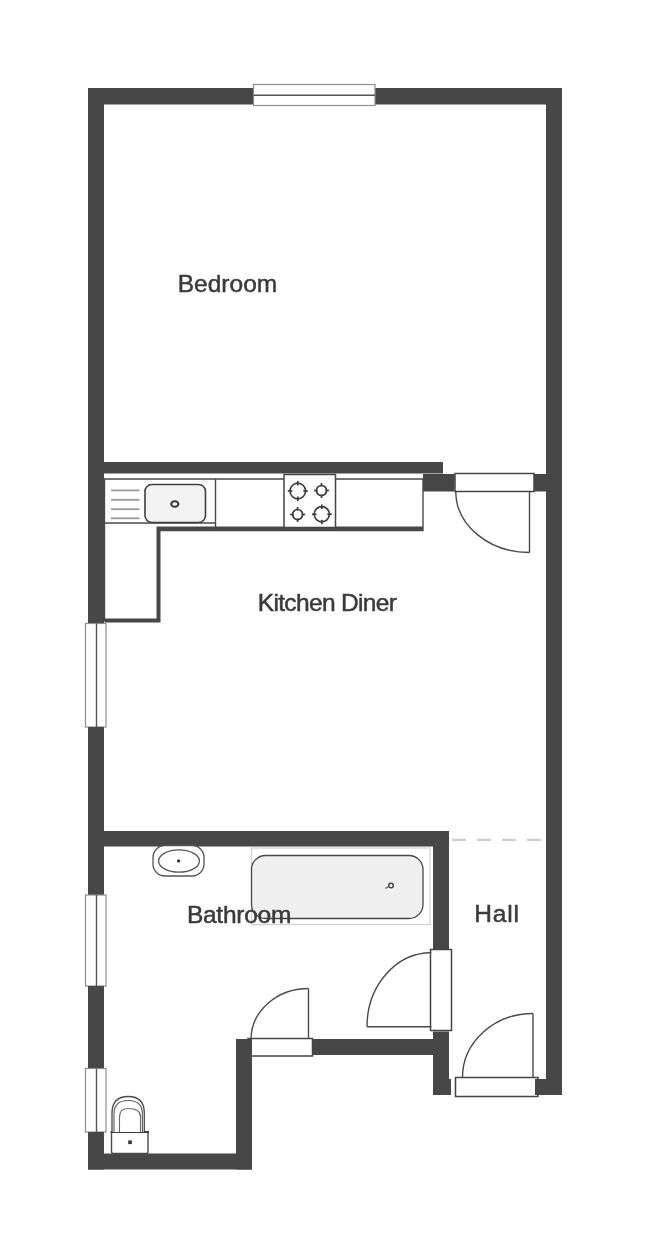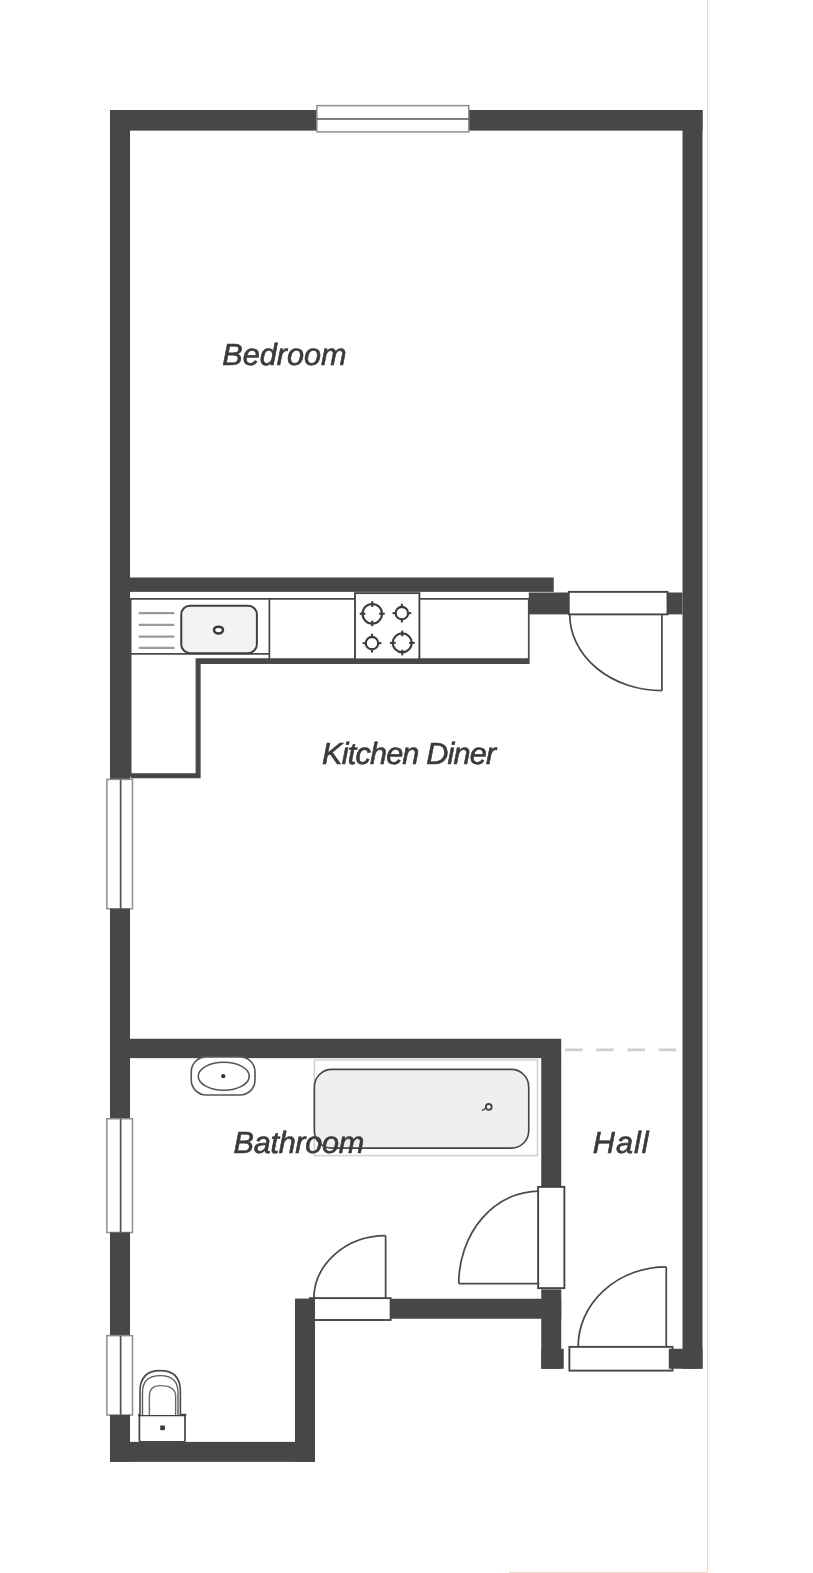--- a/index.html
+++ b/index.html
@@ -1,16 +1,16 @@
 <!DOCTYPE html>
 <html><head>
 <meta charset="utf-8">
 <style>
   html,body{margin:0;padding:0;background:#ffffff;}
-  .page{width:566px;height:1258px;position:relative;background:#a16207;overflow:hidden;font-style:italic;}
+  .page{width:566px;height:1258px;position:relative;background:#fef9c3;overflow:hidden;}
   text{font-family:"Liberation Sans", sans-serif;fill:#3a3a3a;}
 </style>
 </head>
 <body>
 <div class="page">
 <svg width="650" height="1258" viewBox="0 0 650 1258">
 
   <rect x="0" y="0" width="650" height="1258" fill="#ffffff"></rect>
 
   <rect x="88" y="88" width="474" height="16.5" fill="#474747"></rect>

